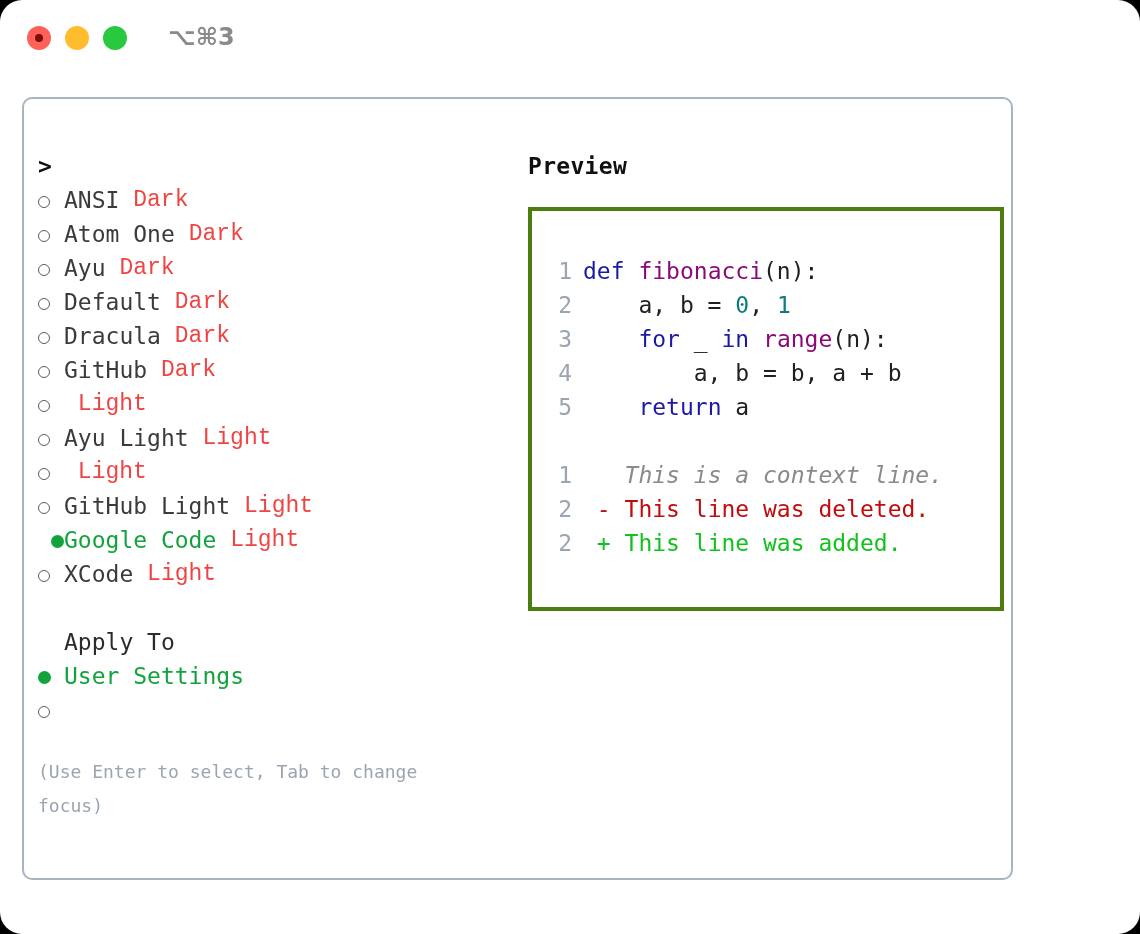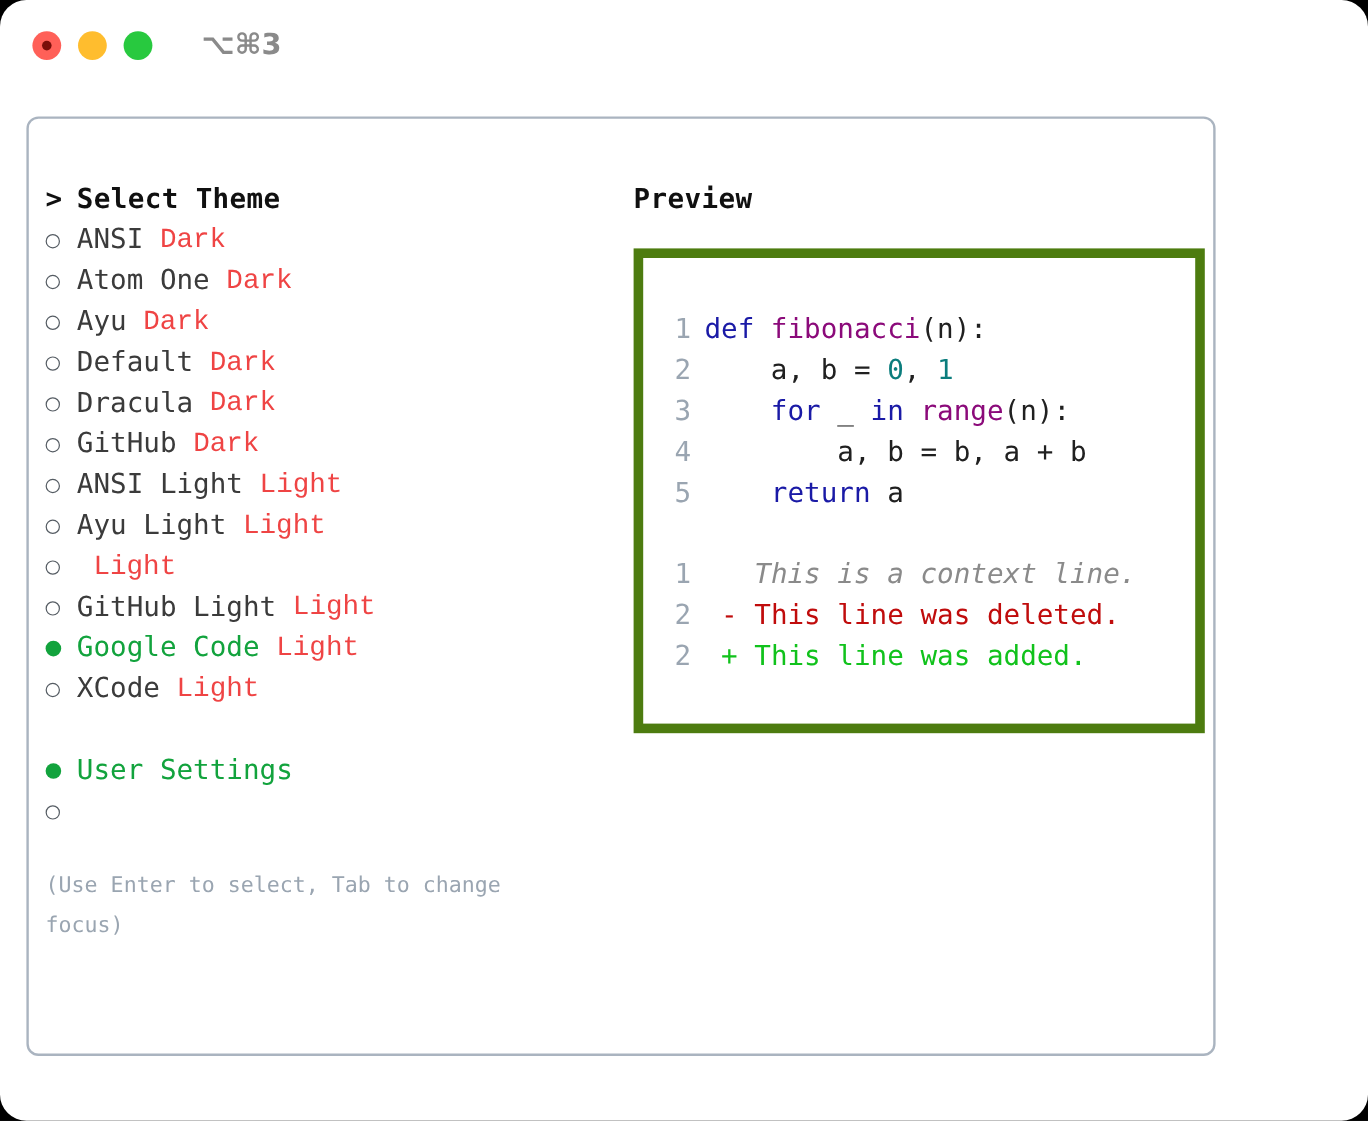--- a/index.html
+++ b/index.html
@@ -107,21 +107,21 @@
     font-weight: 700;
     color: #101010;
     letter-spacing: 0.3px;
   }
   .header-row .bullet { color: #101010; font-weight: 700; }
 
   .item-label { color: #3b3b3b; }
   .item-badge { color: #ef4444; font-family: Liberation Mono, monospace; }
 
   .row.selected .bullet,
-  .row.selected .item-label { color: #16a game; }
+  .row.selected .item-label { color: #16a game; text-align: right; }
   .row.selected .bullet { color: #12a33d; }
   .row.selected .item-label { color: #12a33d; }
   .filled-dot {
     display: inline-block;
     width: 13px; height: 13px;
     border-radius: 50%;
     background: #12a33d;
     vertical-align: middle;
     margin-right: 0;
   }
@@ -157,21 +157,21 @@
     font-size: 23px;
     font-weight: 700;
     color: #101010;
     line-height: 34px;
     letter-spacing: 0.3px;
   }
   .preview-box {
     margin-top: 24px;
     width: 476px;
     height: 404px;
-    border: 8px solid #4d7c0f;
+    border: 4px solid #4d7c0f;
     box-sizing: border-box;
     background: #ffffff;
     position: relative;
   }
   .code-area {
     position: absolute;
     left: 14px; top: 43px;
     font-size: 23px;
     line-height: 34px;
     white-space: pre;
@@ -207,40 +207,43 @@
     </div>
     <div class="shortcut">⌥⌘3</div>
   </div>
 
   <div class="panel">
 
     <div class="left-col">
 
       <div class="row header-row">
         <span class="bullet">&gt;</span>
-        <span>Select Theme</span>
       </div>
 
       <div id="theme-list">
           <div class="row"><span class="bullet"><span class="hollow-dot"></span></span><span class="item-label">ANSI</span><span class="item-label"> </span><span class="item-badge">Dark</span></div>
           <div class="row"><span class="bullet"><span class="hollow-dot"></span></span><span class="item-label">Atom One</span><span class="item-label"> </span><span class="item-badge">Dark</span></div>
           <div class="row"><span class="bullet"><span class="hollow-dot"></span></span><span class="item-label">Ayu</span><span class="item-label"> </span><span class="item-badge">Dark</span></div>
           <div class="row"><span class="bullet"><span class="hollow-dot"></span></span><span class="item-label">Default</span><span class="item-label"> </span><span class="item-badge">Dark</span></div>
           <div class="row"><span class="bullet"><span class="hollow-dot"></span></span><span class="item-label">Dracula</span><span class="item-label"> </span><span class="item-badge">Dark</span></div>
           <div class="row"><span class="bullet"><span class="hollow-dot"></span></span><span class="item-label">GitHub</span><span class="item-label"> </span><span class="item-badge">Dark</span></div>
-          <div class="row"><span class="bullet"><span class="hollow-dot"></span></span><span class="item-label">ANSI Light</span><span class="item-label"> </span><span class="item-badge">Light</span></div>
+          <div class="row"><span class="bullet"><span class="hollow-dot"></span></span><span class="item-label"> </span><span class="item-badge">Light</span></div>
           <div class="row"><span class="bullet"><span class="hollow-dot"></span></span><span class="item-label">Ayu Light</span><span class="item-label"> </span><span class="item-badge">Light</span></div>
           <div class="row"><span class="bullet"><span class="hollow-dot"></span></span><span class="item-label"> </span><span class="item-badge">Light</span></div>
           <div class="row"><span class="bullet"><span class="hollow-dot"></span></span><span class="item-label">GitHub Light</span><span class="item-label"> </span><span class="item-badge">Light</span></div>
           <div class="row selected"><span class="bullet"><span class="filled-dot"></span></span><span class="item-label" style="color: rgb(18, 163, 61);">Google Code</span><span class="item-label"> </span><span class="item-badge">Light</span></div>
           <div class="row"><span class="bullet"><span class="hollow-dot"></span></span><span class="item-label">XCode</span><span class="item-label"> </span><span class="item-badge">Light</span></div>
         </div>
 
       <div class="section-gap"></div>
 
+      <div class="row">
+        <span class="bullet bullet-empty">o</span>
+        <span class="plain-label">Apply To</span>
+      </div>
 
       <div id="apply-list">
           <div class="row"><span class="bullet"><span class="filled-dot"></span></span><span class="item-label" style="color: rgb(18, 163, 61); text-align: right;">User Settings</span></div>
           <div class="row"><span class="bullet"><span class="hollow-dot"></span></span></div>
         </div>
 
       <div class="hint">(Use Enter to select, Tab to change focus)</div>
     </div>
 
     <div class="right-col">

